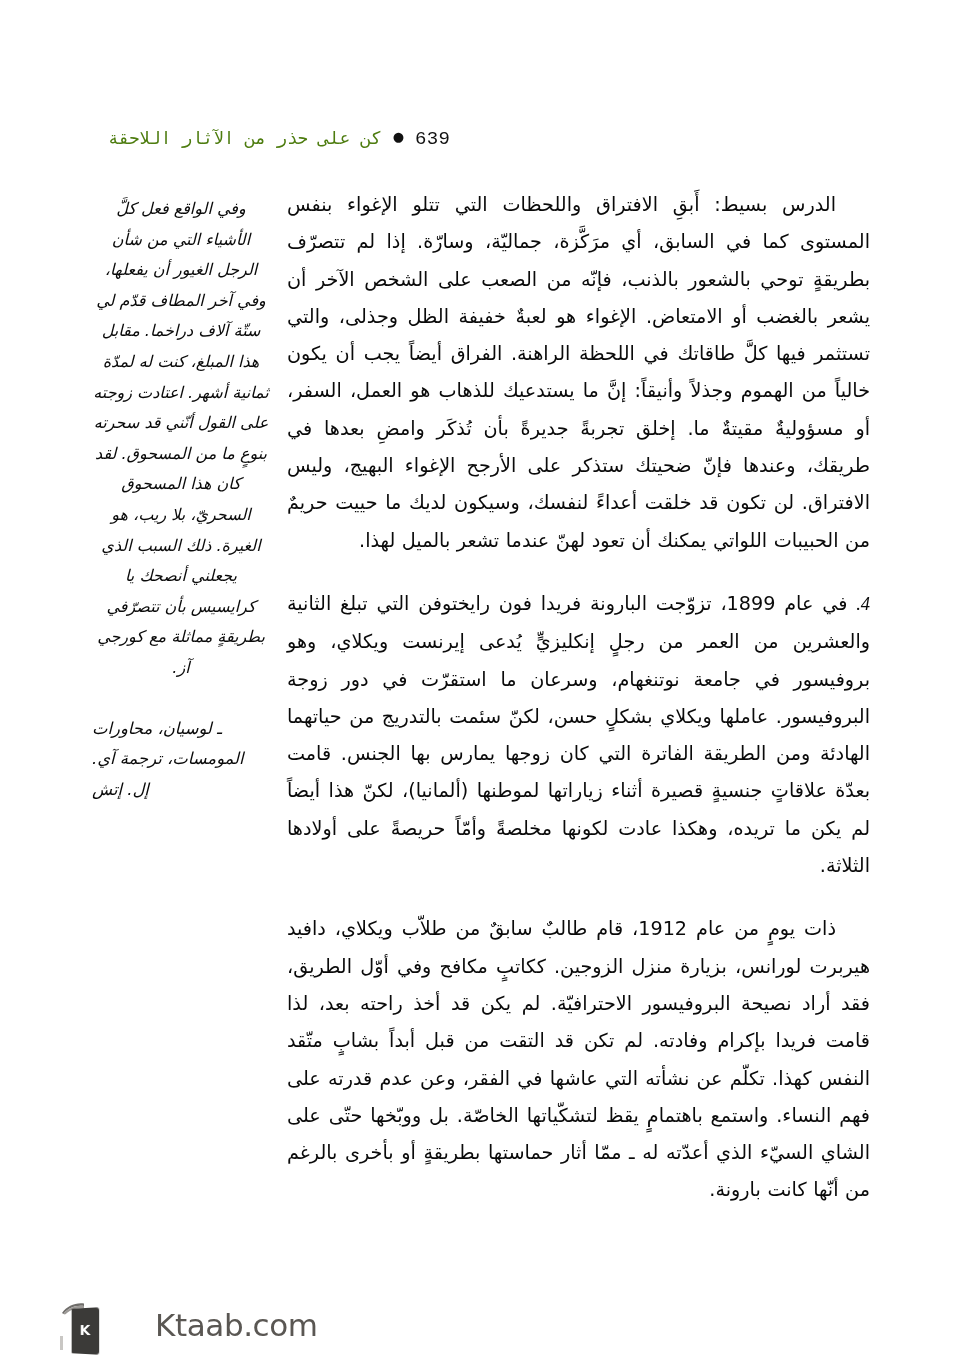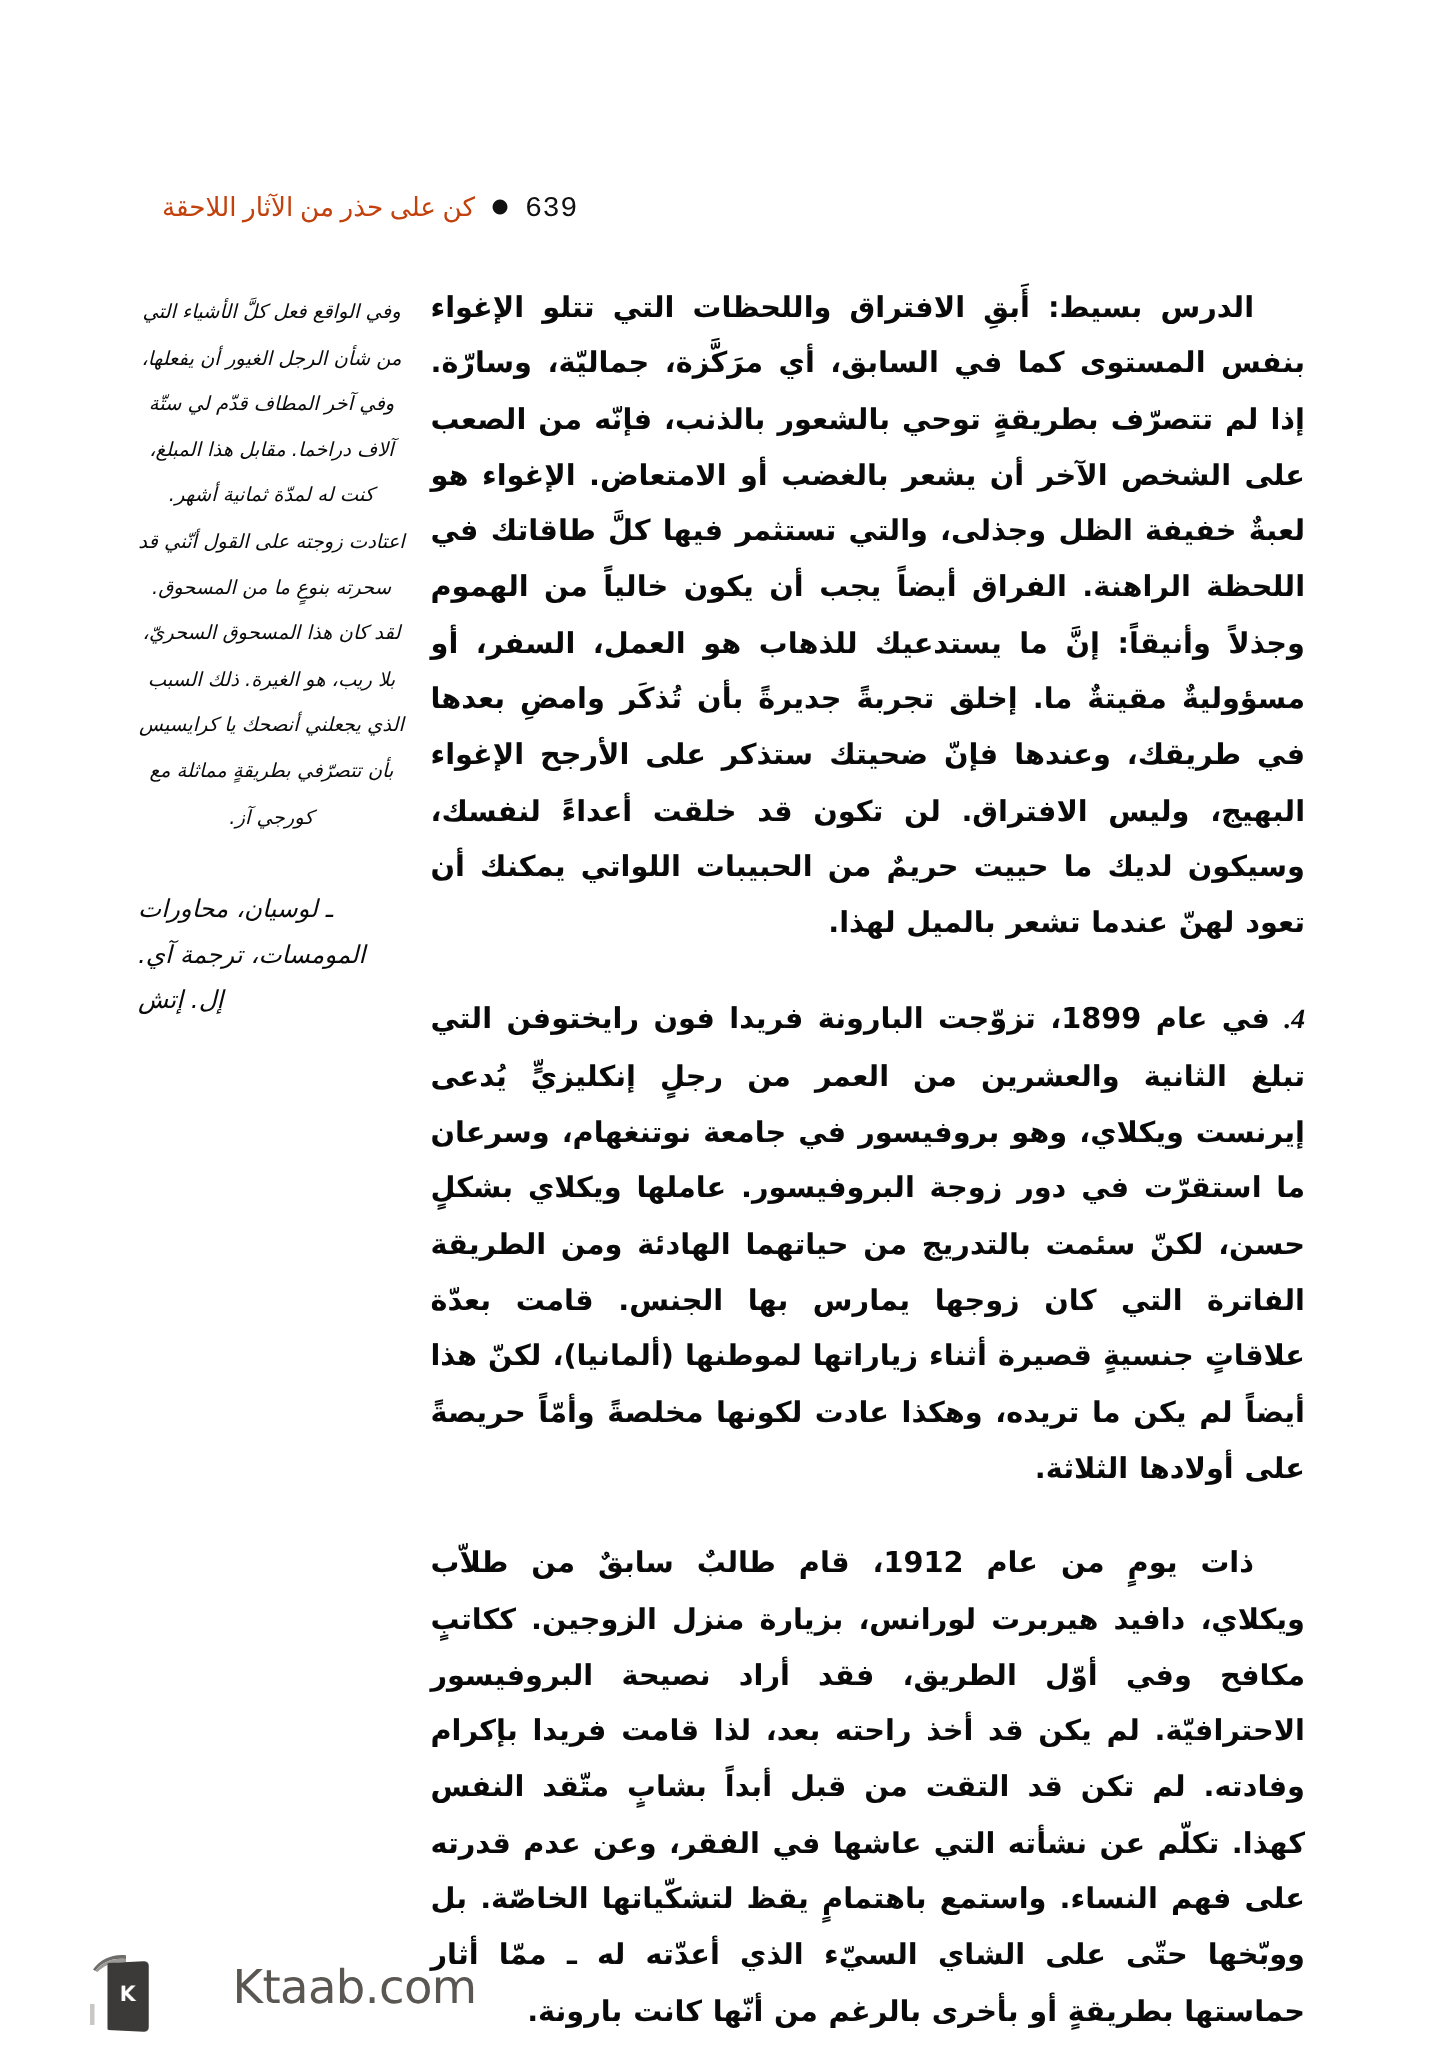--- a/index.html
+++ b/index.html
@@ -53,23 +53,23 @@
     color: #111;
   }
   .header-sep {
     font-size: 13px;
     line-height: 1;
     color: #111;
     position: relative;
     top: -3px;
   }
   .header-chapter-title {
-    font-family: Liberation Serif, serif;
+    font-family: Liberation Mono, monospace;
     font-size: 17.5px;
-    color: #c2410c;
+    color: #4d7c0f;
     white-space: nowrap;
   }
 
   
   .body-area {
     position: absolute;
     top: 186px;
     right: 0;
     left: 0;
     bottom: 150px;
@@ -77,21 +77,20 @@
 
   
   .main-column {
     position: absolute;
     top: 0;
     right: 85px;
     width: 583px;
     direction: rtl;
     text-align: justify;
     text-align-last: right;
-    font-weight: bold;
   }
   .main-column p {
     margin: 0 0 0 0;
     font-family: "DejaVu Sans", sans-serif;
     font-size: 19.2px;
     line-height: 37.3px;
     color: #0a0a0a;
     text-align: justify;
     text-justify: inter-word;
     word-spacing: 0.5px;
@@ -113,21 +112,21 @@
     position: absolute;
     top: 8px;
     left: 92px;
     width: 178px;
     direction: rtl;
     text-align: center;
   }
   .side-quote {
     font-family: "DejaVu Sans", sans-serif;
     font-style: italic;
-    font-size: 13px;
+    font-size: 16px;
     line-height: 30.6px;
     color: #0a0a0a;
     letter-spacing: -0.1px;
   }
   .side-attrib {
     font-family: "DejaVu Sans", sans-serif;
     font-style: italic;
     font-size: 16.4px;
     line-height: 30.6px;
     color: #0a0a0a;

